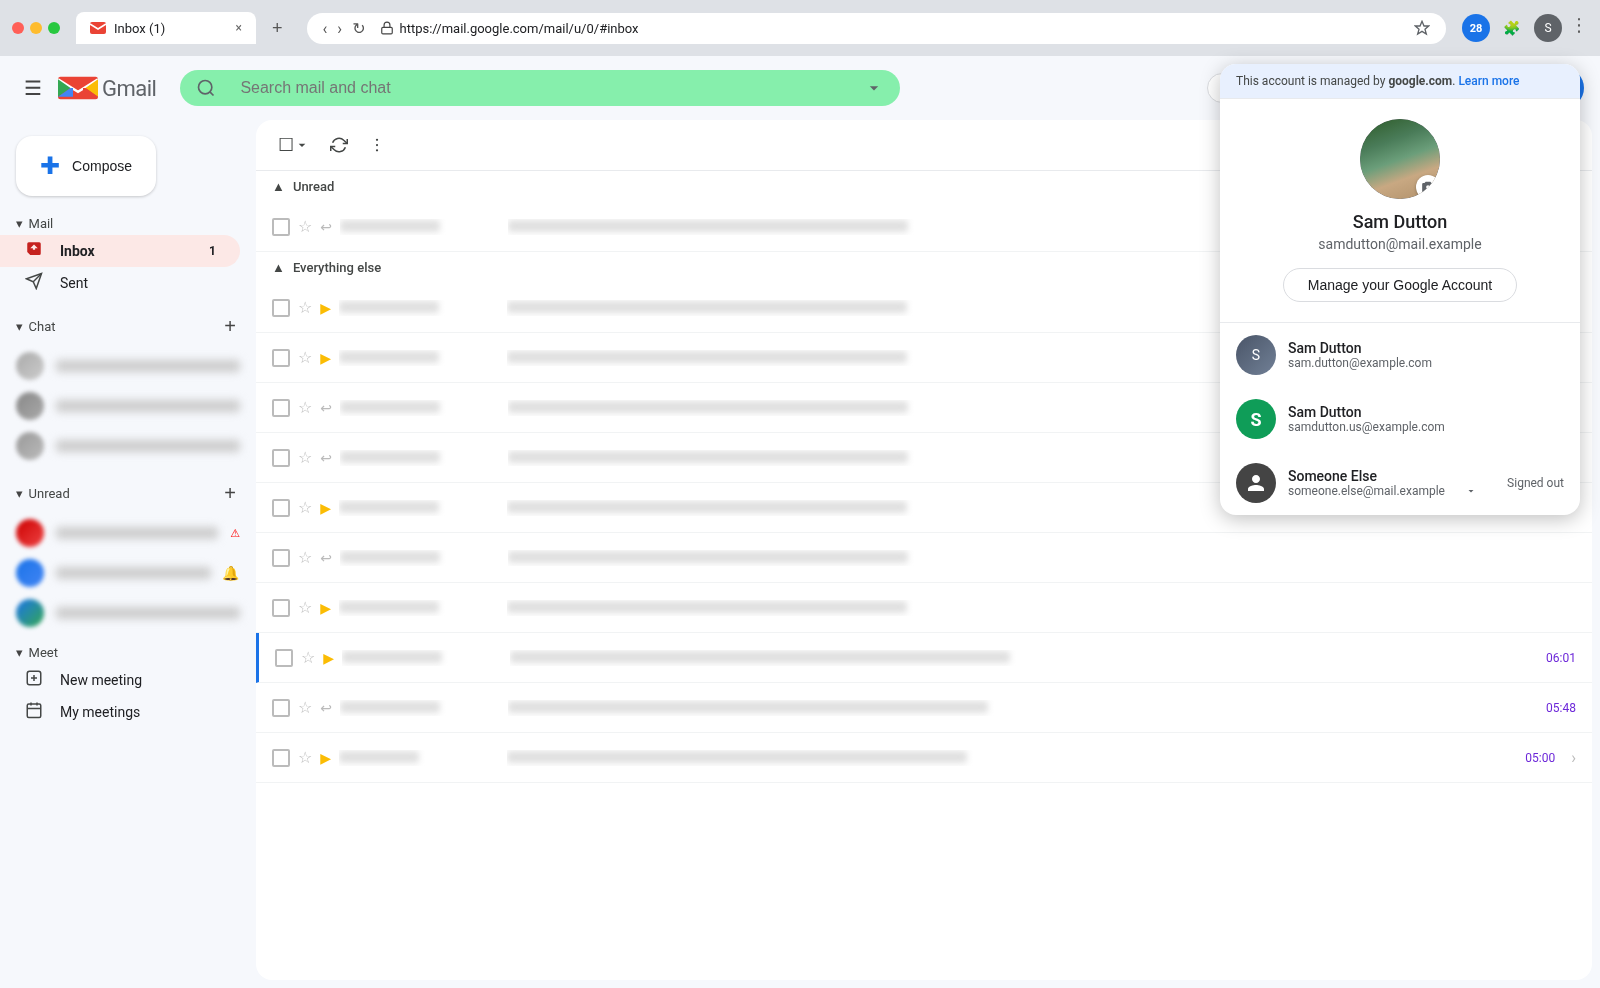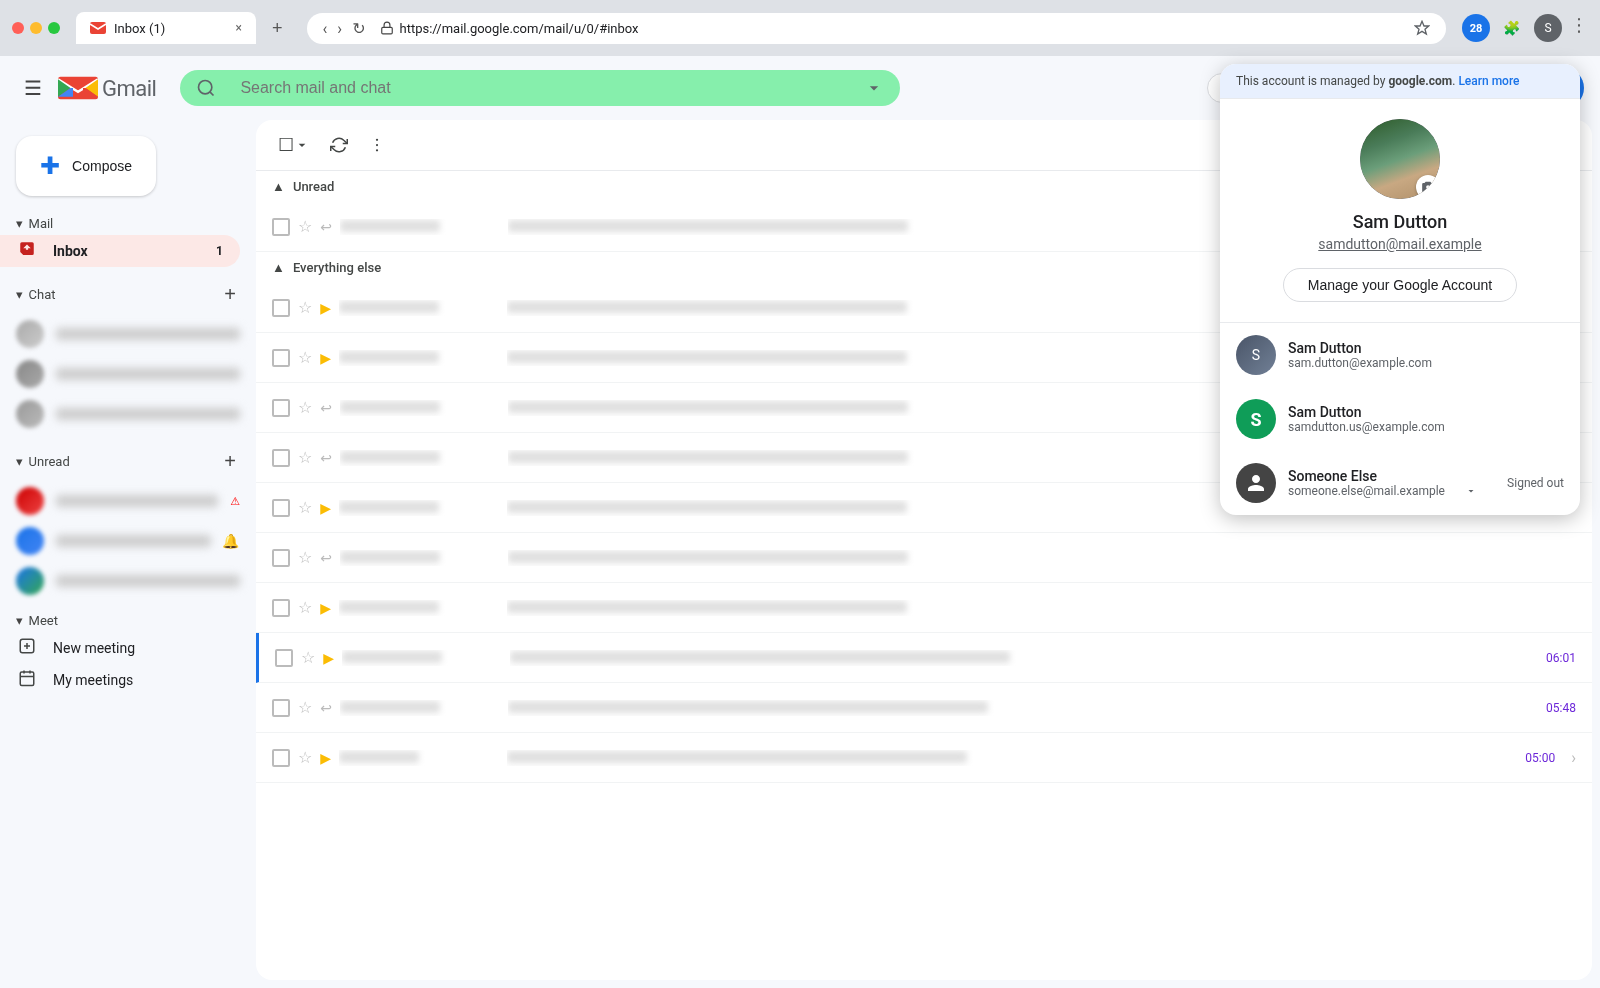--- a/index.html
+++ b/index.html
@@ -37,21 +37,21 @@
     .icon-btn { width: 40px; height: 40px; border-radius: 50%; display: flex; align-items: center; justify-content: center; cursor: pointer; color: #5f6368; font-size: 20px; background: none; border: none; }
     .avatar-placeholder { width: 40px; height: 40px; border-radius: 50%; background: #1a73e8; display: flex; align-items: center; justify-content: center; color: white; font-size: 16px; font-weight: bold; cursor: pointer; }
 
     
     .gmail-body { display: flex; flex: 1; overflow: hidden; }
 
     
     .sidebar { width: 256px; background: #f6f8fc; padding: 8px 0; overflow-y: auto; flex-shrink: 0; }
     .compose-btn { margin: 8px 16px 16px; background: #fff; border-radius: 16px; padding: 16px 24px; display: flex; align-items: center; gap: 12px; font-size: 14px; font-weight: 500; cursor: pointer; box-shadow: 0 1px 3px rgba(0,0,0,0.2); border: none; color: #202124; }
     .compose-plus { font-size: 24px; color: #1a73e8; }
-    .sidebar-item { display: flex; align-items: center; gap: 16px; padding: 4px 17px; border-radius: 0 16px 16px 0; cursor: pointer; height: 32px; font-size: 14px; color: #202124; margin-right: 16px; }
+    .sidebar-item { display: flex; align-items: center; gap: 16px; padding: 4px 24px; border-radius: 0 16px 16px 0; cursor: pointer; height: 32px; font-size: 14px; color: #202124; margin-right: 16px; }
     .sidebar-item.active { background: #fce8e6; font-weight: bold; }
     .sidebar-item .item-icon { font-size: 18px; color: #444746; width: 20px; text-align: center; }
     .sidebar-item .item-label { flex: 1; }
     .sidebar-item .item-count { font-size: 12px; font-weight: bold; color: #202124; }
     .chat-item { display: flex; align-items: center; gap: 12px; padding: 4px 16px; cursor: pointer; height: 40px; }
     .chat-avatar-blur { width: 28px; height: 28px; border-radius: 50%; background: linear-gradient(135deg, #aaa, #ccc); filter: blur(2px); }
     .chat-name-blur { background: #ccc; height: 12px; border-radius: 4px; flex: 1; filter: blur(4px); }
     .section-header-row { display: flex; align-items: center; padding: 4px 16px; }
     .section-add-btn { margin-left: auto; background: none; border: none; font-size: 20px; cursor: pointer; color: #444; padding: 4px; border-radius: 50%; }
 
@@ -72,21 +72,21 @@
     .email-preview .blur-text { display: inline-block; background: #e0e0e0; border-radius: 3px; height: 12px; width: 400px; filter: blur(3px); }
     .email-sender-blur { display: inline-block; background: #e0e0e0; border-radius: 3px; height: 12px; width: 100px; filter: blur(3px); }
     .email-time { font-size: 12px; color: #6d28d9; flex-shrink: 0; margin-left: 8px; }
     .account-dropdown { position: fixed; top: 64px; right: 20px; width: 360px; background: #fff; border-radius: 16px; box-shadow: 0 4px 20px rgba(0,0,0,0.25); z-index: 101; overflow: hidden; }
     .account-managed-banner { background: #e8f0fe; padding: 10px 16px; font-size: 12px; color: #444746; border-bottom: 1px solid #e8eaed; }
     .account-managed-banner a { color: #1a73e8; text-decoration: none; font-weight: 500; }
     .account-profile-section { padding: 20px 16px; display: flex; flex-direction: column; align-items: center; border-bottom: 1px solid #e8eaed; }
     .profile-avatar-large { width: 80px; height: 80px; border-radius: 50%; background: #5f6368; overflow: hidden; position: relative; margin-bottom: 12px; }
     .profile-avatar-large .camera-icon { position: absolute; bottom: 0; right: 0; background: #fff; border-radius: 50%; width: 24px; height: 24px; display: flex; align-items: center; justify-content: center; font-size: 14px; box-shadow: 0 1px 3px rgba(0,0,0,0.3); }
     .profile-name { font-size: 18px; font-weight: 500; color: #202124; margin-bottom: 4px; }
-    .profile-email { font-size: 14px; color: #5f6368; margin-bottom: 16px; text-decoration: underline; }
+    .profile-email { font-size: 14px; color: #5f6368; margin-bottom: 16px; }
     .manage-account-btn { border: 1px solid #dadce0; border-radius: 20px; padding: 8px 24px; font-size: 14px; cursor: pointer; background: #fff; color: #202124; }
     .account-item { display: flex; align-items: center; gap: 12px; padding: 12px 16px; cursor: pointer; }
     .account-item-avatar { width: 40px; height: 40px; border-radius: 50%; overflow: hidden; flex-shrink: 0; }
     .account-item-avatar.teal { background: #0f9d58; display: flex; align-items: center; justify-content: center; color: white; font-size: 18px; font-weight: bold; }
     .account-item-avatar.dark { background: #444; display: flex; align-items: center; justify-content: center; color: white; font-size: 14px; }
     .account-item-info { flex: 1; }
     .account-item-name { font-size: 14px; font-weight: 500; color: #202124; }
     .account-item-email { font-size: 12px; color: #5f6368; }
     .account-signed-out { font-size: 12px; color: #5f6368; margin-left: auto; }
     .add-account-item { display: flex; align-items: center; gap: 12px; padding: 12px 16px; cursor: pointer; border-top: 1px solid #e8eaed; }
@@ -229,20 +229,29 @@
       </div>
 
       <div class="sidebar-item active">
         <span class="item-icon">
           <svg width="18" height="18" viewBox="0 0 24 24" fill="#c5221f">
               <path d="M19 3H5a2 2 0 00-2 2v11l4 4h12a2 2 0 002-2V5a2 2 0 00-2-2zm-7 3l5 5h-3.5v2h-3V11H7l5-5z"></path>
             </svg>
         </span>
         <span class="item-label">Inbox</span>
         <span class="item-count">1</span>
+      </div>
+      <div class="sidebar-item">
+        <span class="item-icon">
+          <svg width="18" height="18" viewBox="0 0 24 24" fill="none" stroke="#444746" stroke-width="2">
+              <path d="M22 2L11 13"></path>
+              <path d="M22 2L15 22 11 13 2 9l20-7z"></path>
+            </svg>
+        </span>
+        <span class="item-label">Sent</span>
       </div>
 
       <div class="section-header-row" style="margin-top:8px;">
         <span style="font-size:13px;color:#444;cursor:pointer;">▾</span>
         <span style="margin-left:6px;font-size:13px;color:#444746;">Chat</span>
         <button class="section-add-btn">+</button>
       </div>
       <div class="chat-item">
         <div class="chat-avatar-blur"></div>
         <div class="chat-name-blur"></div>

